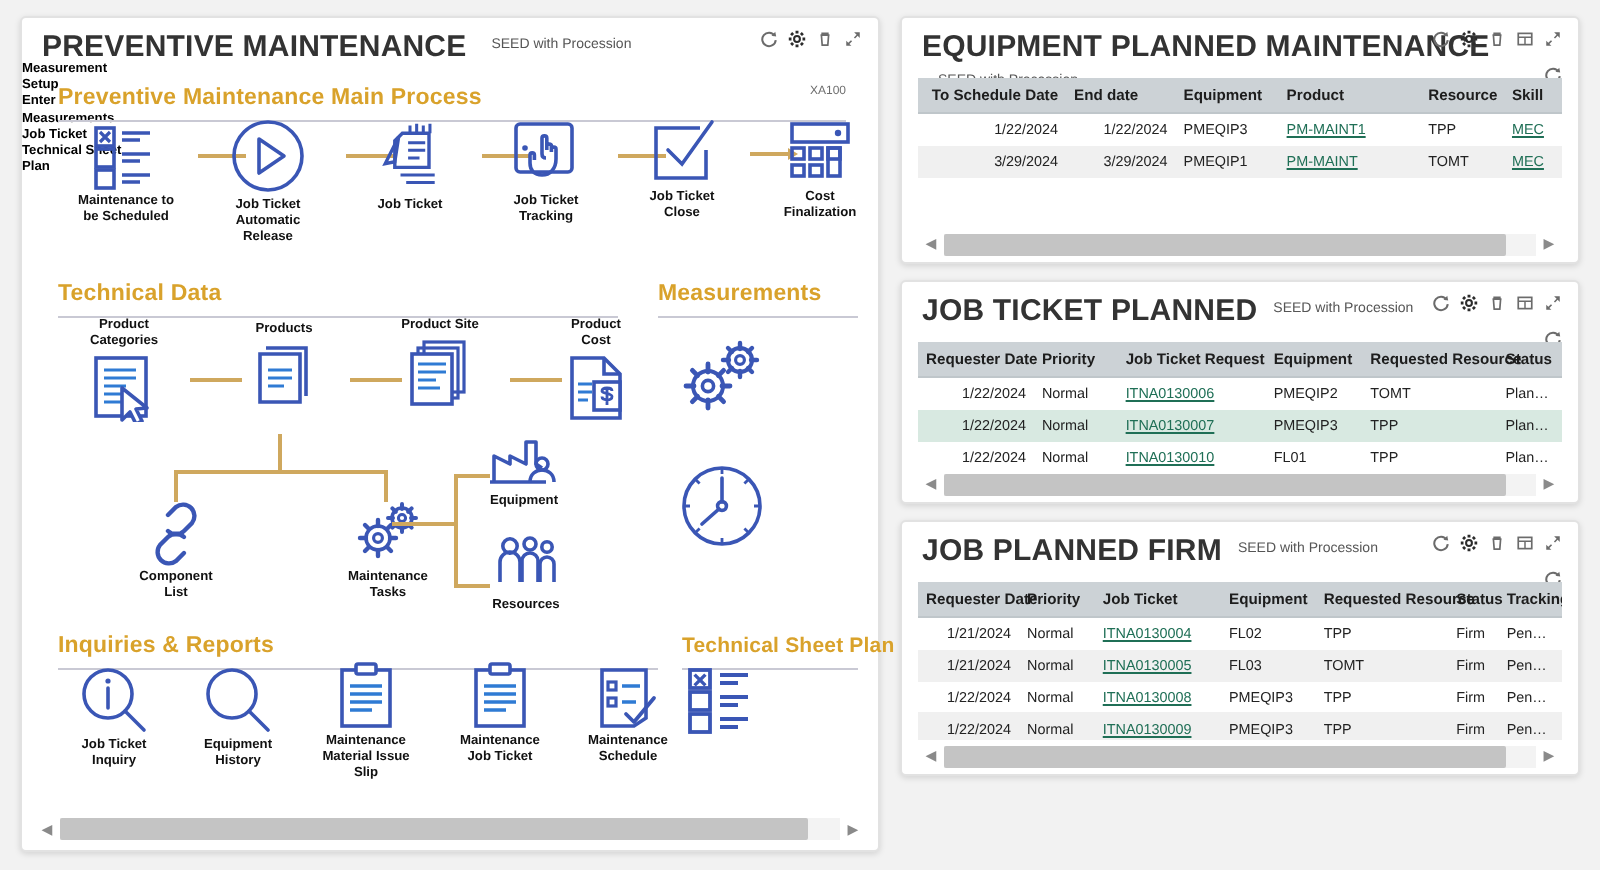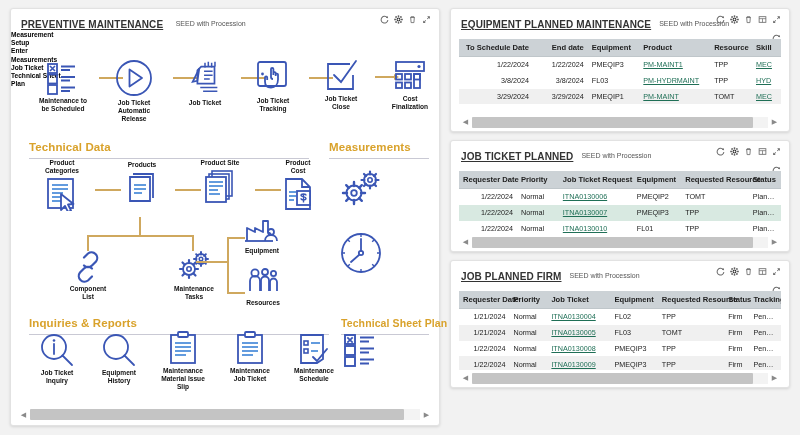--- a/index.html
+++ b/index.html
@@ -15,22 +15,22 @@
   .card {
     position: absolute;
     background: #ffffff;
     border: 1px solid #e2e2e2;
     border-radius: 3px;
     box-shadow: 0 1px 3px rgba(0,0,0,.13);
   }
   .card-head { position: relative; height: 22px; padding: 6px 8px 0 10px; }
   .card-title {
     display: inline-block;
-    font-size: 10px; font-weight: bold; color: #333333;
-    letter-spacing: .1px; vertical-align: middle; text-decoration: underline;
+    font-size: 15px; font-weight: bold; color: #333333;
+    letter-spacing: .1px; vertical-align: middle;
   }
   .card-sub {
     display: inline-block; margin-left: 8px;
     font-size: 7px; color: #555; vertical-align: middle;
     position: relative; top: -1px;
   }
   .tools { position: absolute; right: 8px; top: 6px; display: flex; gap: 5px; align-items: center; }
   .tools2 { position: absolute; right: 8px; top: 20px; }
   .ic { width: 9px; height: 9px; display: inline-block; color: #6b6b6b; cursor: pointer; }
   .ic svg { width: 9px; height: 9px; display: block; }
@@ -131,20 +131,27 @@
           </span>
         <span class="ic">
             <svg viewBox="0 0 16 16">
               <path fill="currentColor" d="M9 2h5v5l-1.8-1.8-2.4 2.4-1-1 2.4-2.4z"></path>
               <path fill="currentColor" d="M2 14v-4.4l1.8 1.8 2.4-2.4 1 1-2.4 2.4L6.6 14z"></path>
             </svg>
           </span>
       </span>
     </div>
 
+    <div class="sec" style="left:18px; top:30px; width:394px;">
+      <div style="position:relative;">
+        <span class="sec-title">Preventive Maintenance Main Process</span>
+        <span class="sec-code">XA100</span>
+      </div>
+      <div class="sec-rule"></div>
+    </div>
 
     <div class="node" style="left:18px; top:52px; width:68px;">
       <svg class="glyph" width="36" height="34" viewBox="0 0 36 34">
         <rect x="3" y="3" width="9" height="9" fill="none" stroke="#3a56b5" stroke-width="1.8"></rect>
         <path d="M5 5l5 5M10 5l-5 5" stroke="#3a56b5" stroke-width="1.6"></path>
         <rect x="3" y="13.5" width="9" height="9" fill="none" stroke="#3a56b5" stroke-width="1.8"></rect>
         <rect x="3" y="24" width="9" height="9" fill="none" stroke="#3a56b5" stroke-width="1.8"></rect>
         <path d="M16 5.5h14M16 9h9M16 16h14M16 19.5h9M16 26.5h14M16 30h9" stroke="#3a56b5" stroke-width="1.8"></path>
       </svg>
       <div class="cap">Maintenance to
@@ -468,43 +475,35 @@
             <col style="width:23%">
             <col style="width:17%">
             <col style="width:16%">
             <col style="width:22%">
             <col style="width:13%">
             <col style="width:9%">
           </colgroup>
           <thead>
             <tr>
               <th style="text-align:right">To Schedule Date</th>
-              <th style="text-align:right">End date</th>
+              <th style="text-align:left">End date</th>
               <th>Equipment</th>
               <th>Product</th>
               <th>Resource</th>
               <th>Skill</th>
             </tr>
           </thead>
           <tbody>
             <tr class="">
               <td class="num">1/22/2024</td>
               <td class="num">1/22/2024</td>
               <td>PMEQIP3</td>
               <td><span class="link">PM-MAINT1</span></td>
               <td>TPP</td>
               <td><span class="link">MEC</span></td>
-            </tr>
-            <tr class="">
-              <td class="num">3/8/2024</td>
-              <td class="num">3/8/2024</td>
-              <td>FL03</td>
-              <td><span class="link">PM-HYDRMAINT</span></td>
-              <td>TPP</td>
-              <td><span class="link">HYD</span></td>
             </tr>
             <tr class="alt">
               <td class="num">3/29/2024</td>
               <td class="num">3/29/2024</td>
               <td>PMEQIP1</td>
               <td><span class="link">PM-MAINT</span></td>
               <td>TOMT</td>
               <td><span class="link">MEC</span></td>
             </tr>
           </tbody>

